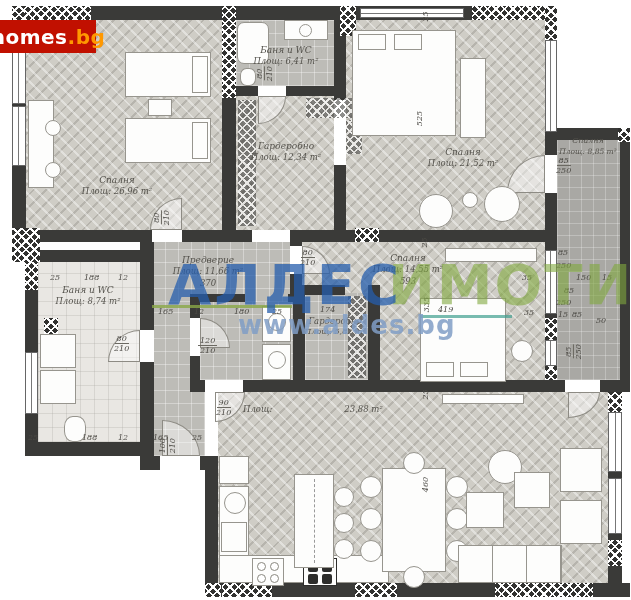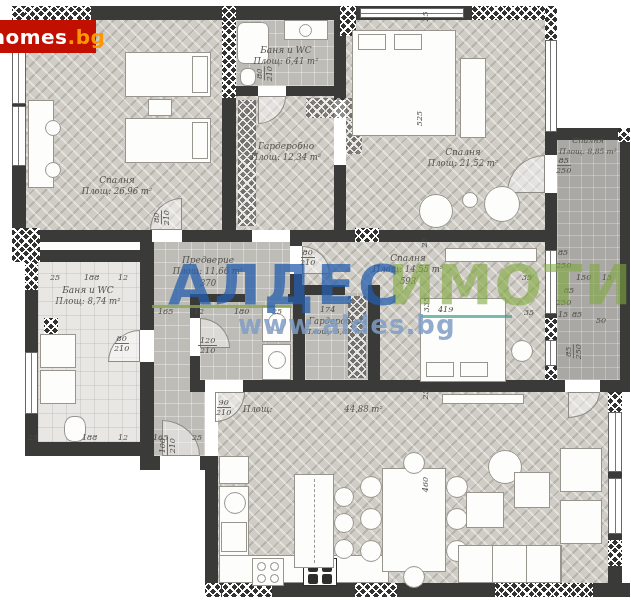--- a/index.html
+++ b/index.html
@@ -280,21 +280,21 @@
   <div class="abs room-label" style="left:296px;top:316px;width:78px;font-size:8.5px">
     <div>Гардеробно</div>
     <div class="rl-area" style="font-size:8px">Площ: 5,82 m²</div>
   </div>
   <div class="abs room-label" style="left:360px;top:252px;width:96px">
     <div>Спалня</div>
     <div class="rl-area">Площ: 14,55 m²</div>
     <div class="rl-area">593</div>
   </div>
   <div class="abs room-label" style="left:243px;top:404px;width:200px;text-align:left">
-    <div class="rl-area"><span>Площ:</span><span style="display:inline-block;width:72px"></span><span>44,88 m²</span></div>
+    <div class="rl-area"><span>Площ:</span><span style="display:inline-block;width:72px"></span><span>23,88 m²</span></div>
   </div>
 
   <div class="abs ddim rot" style="left:154px;top:208px">
       <span>80</span>
       <span>210</span>
     </div>
   <div class="abs ddim rot" style="left:257px;top:64px">
       <span>80</span>
       <span>210</span>
     </div>

